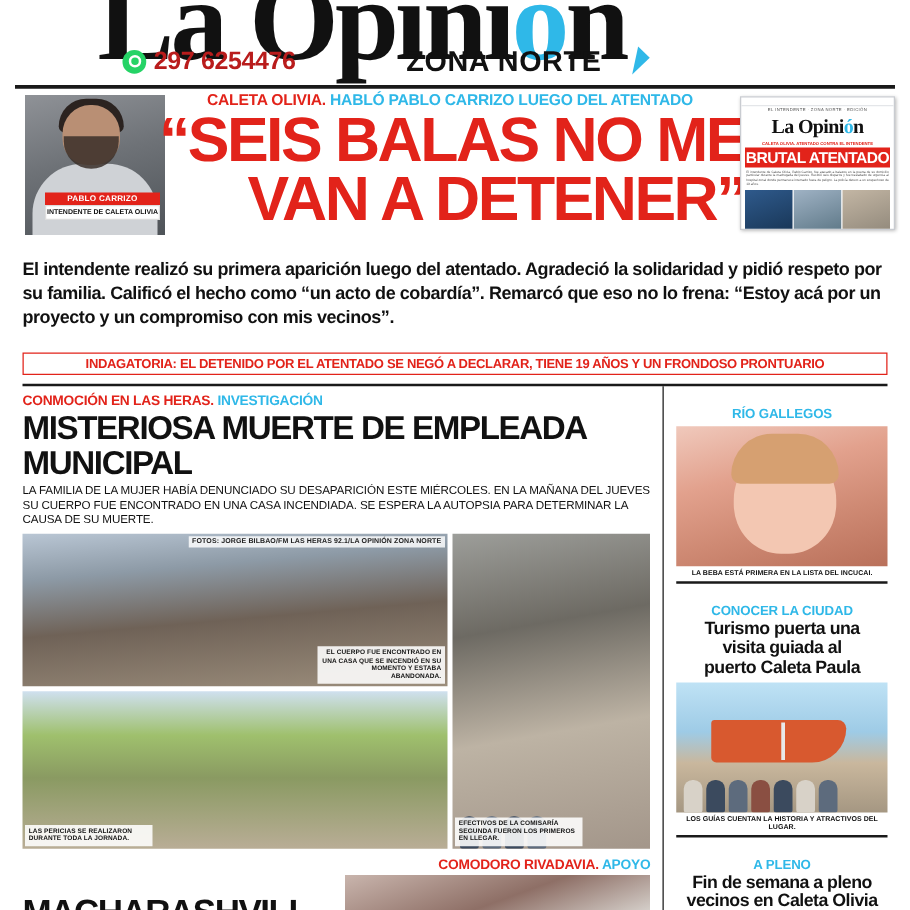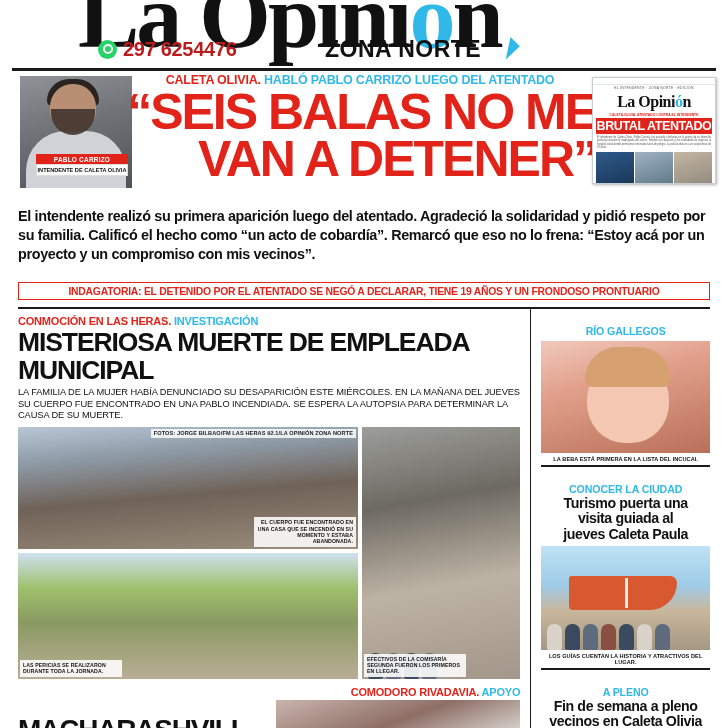--- a/index.html
+++ b/index.html
@@ -248,21 +248,21 @@
 
   <div class="body-grid">
 
     <div class="col-main">
 
       <div class="sec-kick">
         <span class="k-red">CONMOCIÓN EN LAS HERAS.</span>
         <span class="k-blue">INVESTIGACIÓN</span>
       </div>
       <div class="sec-head">MISTERIOSA MUERTE DE EMPLEADA MUNICIPAL</div>
-      <div class="sec-lede">LA FAMILIA DE LA MUJER HABÍA DENUNCIADO SU DESAPARICIÓN ESTE MIÉRCOLES. EN LA MAÑANA DEL JUEVES SU CUERPO FUE ENCONTRADO EN UNA PABLO INCENDIADA. SE ESPERA LA AUTOPSIA PARA DETERMINAR LA CAUSA DE SU MUERTE.</div>
+      <div class="sec-lede">LA FAMILIA DE LA MUJER HABÍA DENUNCIADO SU DESAPARICIÓN ESTE MIÉRCOLES. EN LA MAÑANA DEL JUEVES SU CUERPO FUE ENCONTRADO EN UNA CASA INCENDIADA. SE ESPERA LA AUTOPSIA PARA DETERMINAR LA CAUSA DE SU MUERTE.</div>
 
       <div class="mosaic">
         <div class="mos-left">
           <div class="ph ph-a">
             <div class="credit">FOTOS: JORGE BILBAO/FM LAS HERAS 92.1/LA OPINIÓN ZONA NORTE</div>
             <div class="pcap br">EL CUERPO FUE ENCONTRADO EN UNA CASA QUE SE INCENDIÓ EN SU MOMENTO Y ESTABA ABANDONADA.</div>
           </div>
           <div class="ph ph-b">
             <div class="pcap bl">LAS PERICIAS SE REALIZARON DURANTE TODA LA JORNADA.</div>
           </div>
@@ -305,21 +305,21 @@
         <div class="s-cap">LA BEBA ESTÁ PRIMERA EN LA LISTA DEL INCUCAI.</div>
       </div>
 
       <div class="s-div"></div>
 
       <div>
         <div class="s-kick">CONOCER LA CIUDAD</div>
         <div class="s-head">
           <span>Turismo puerta una</span><br>
           <span>visita guiada al</span><br>
-          <span>jueves Caleta Paula</span>
+          <span>puerto Caleta Paula</span>
         </div>
         <div class="s-photo s-ph2">
           <div class="boat">
               <div class="boat-m"></div>
             </div>
           <div class="people-row">
             <div class="pp w"></div>
               <div class="pp"></div>
               <div class="pp l"></div>
               <div class="pp k"></div>

